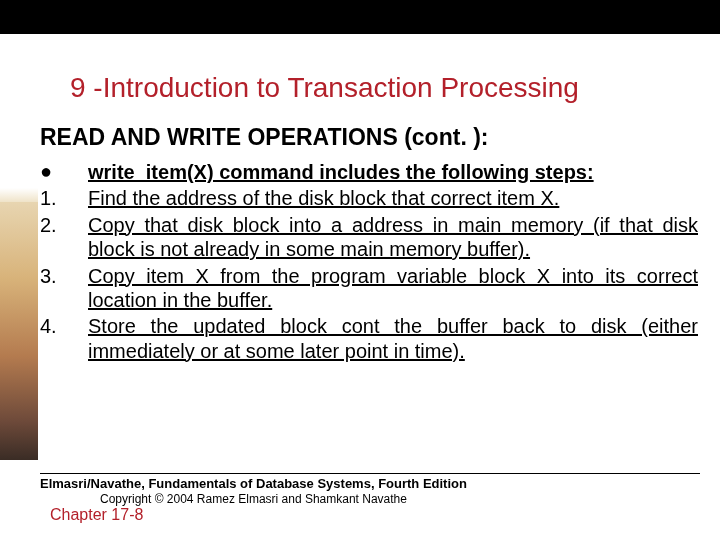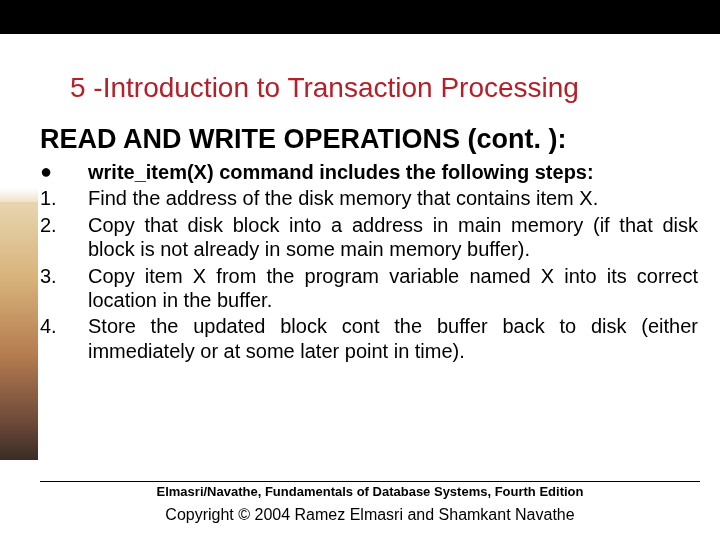--- a/index.html
+++ b/index.html
@@ -41,21 +41,21 @@
     color: #b3202a;
     font-size: 28px;
     font-weight: 400;
     text-align: left;
   }
   .subtitle {
     position: absolute;
     top: 124px;
     left: 40px;
     right: 32px;
-    font-size: 27px;
+    font-size: 23px;
     font-weight: bold;
     color: #000;
   }
   .content {
     position: absolute;
     top: 160px;
     left: 40px;
     right: 22px;
     font-size: 20px;
     color: #000;
@@ -72,99 +72,102 @@
     text-align: left;
     font-size: 20px;
   }
   .bulletmark {
     font-size: 20px;
     line-height: 1.1;
   }
   .itemtext {
     flex: 1;
     text-align: justify;
+    text-decoration: underline;
   }
   .lead {
     font-weight: bold;
   }
   .footer {
     position: absolute;
     left: 40px;
     right: 20px;
     bottom: 16px;
   }
   .hr {
     border-top: 1px solid #000;
     margin-bottom: 2px;
     width: 100%;
   }
   .footrow {
     display: flex;
     justify-content: space-between;
     align-items: flex-start;
+    flex-direction: column;
   }
   .bookline {
     font-size: 13px;
     font-weight: bold;
     color: #000;
     text-align: center;
     flex: 1;
   }
   .copyright {
-    font-size: 16px;
+    font-size: 12px;
     color: #000;
     text-align: center;
-    margin-top: 7px;
+    margin-top: 1px;
   }
   .chapter {
     font-size: 16px;
     color: #b3202a;
     white-space: nowrap;
     padding-left: 10px;
   }
 </style>
 </head>
 <body>
 
 <div class="topband"></div>
 <div class="decor"></div>
 
-<div class="title">5 -Introduction to Transaction Processing</div>
+<div class="title">9 -Introduction to Transaction Processing</div>
 <div class="subtitle">READ AND WRITE OPERATIONS (cont. ):</div>
 
 <div class="content">
 
   <div class="row">
     <div class="marker bulletmark">●</div>
     <div class="itemtext lead">write_item(X) command includes the following steps:</div>
   </div>
 
   <div class="row">
     <div class="marker">1.</div>
-    <div class="itemtext">Find the address of the disk memory that contains item X.</div>
+    <div class="itemtext">Find the address of the disk block that correct item X.</div>
   </div>
 
   <div class="row">
     <div class="marker">2.</div>
     <div class="itemtext">Copy that disk block into a address in main memory (if that disk block is not already in some main memory buffer).</div>
   </div>
 
   <div class="row">
     <div class="marker">3.</div>
-    <div class="itemtext">Copy item X from the program variable named X into its correct location in the buffer.</div>
+    <div class="itemtext">Copy item X from the program variable block X into its correct location in the buffer.</div>
   </div>
 
   <div class="row">
     <div class="marker">4.</div>
     <div class="itemtext">Store the updated block cont the buffer back to disk (either immediately or at some later point in time).</div>
   </div>
 
 </div>
 
 <div class="footer">
   <div class="hr"></div>
   <div class="footrow">
     <div style="flex:1">
       <div class="bookline">Elmasri/Navathe, Fundamentals of Database Systems, Fourth Edition</div>
       <div class="copyright">Copyright © 2004 Ramez Elmasri and Shamkant Navathe</div>
     </div>
+    <div class="chapter">Chapter 17-8</div>
   </div>
 </div>
 
 </body></html>

